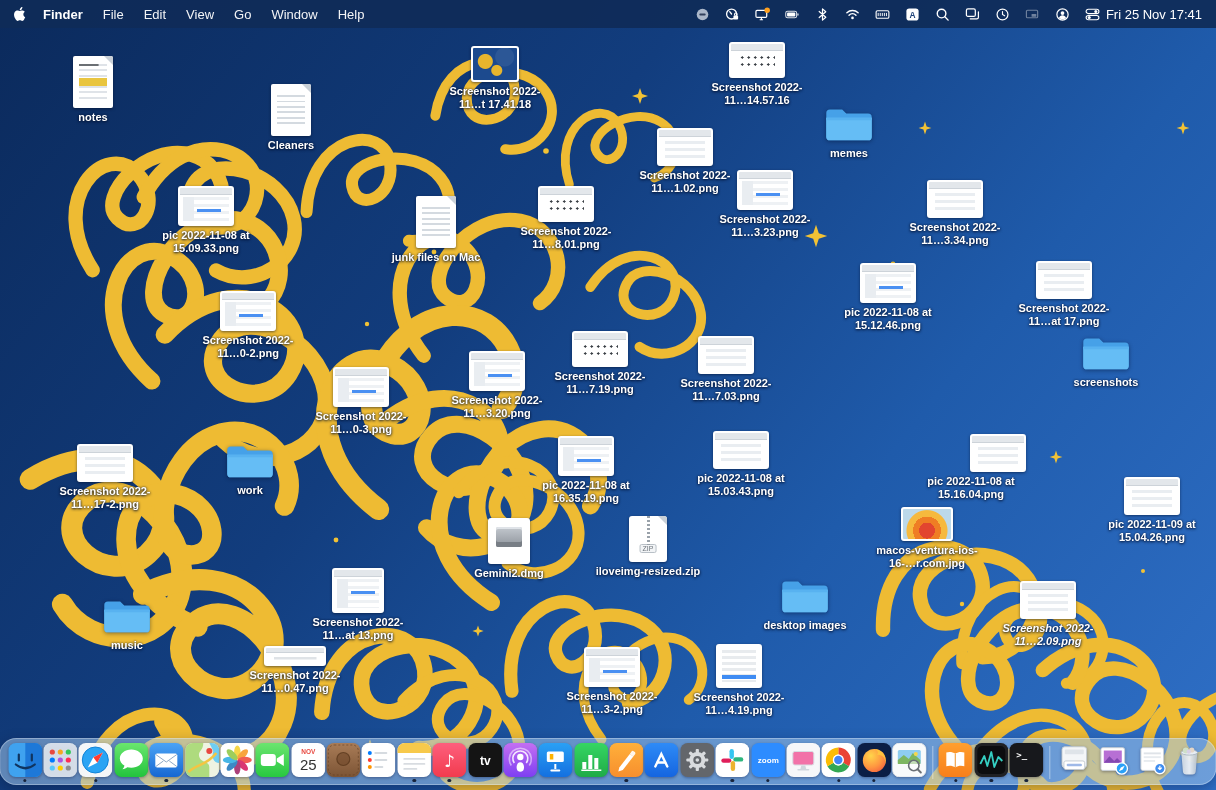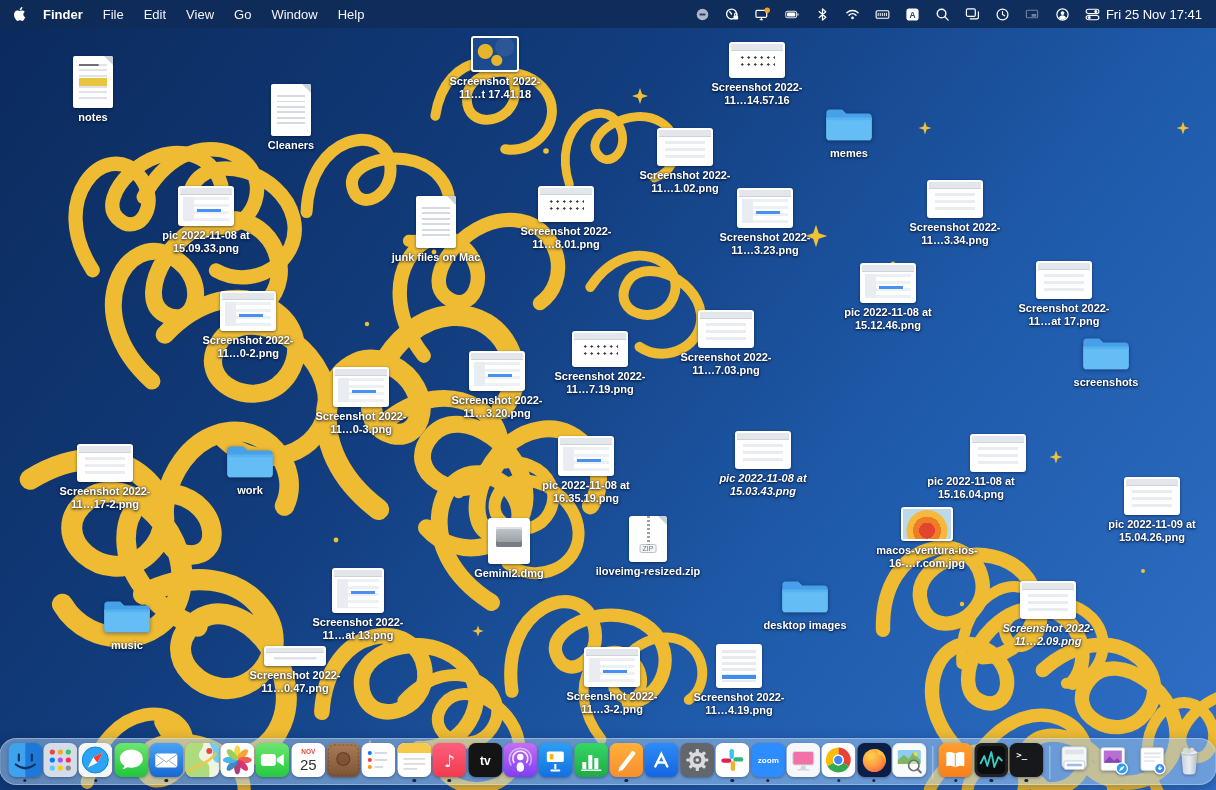--- a/index.html
+++ b/index.html
@@ -282,21 +282,21 @@
 
 <div id="desktop">
     <div class="dicon" style="left: 236px; top: 84px;">
       <div class="thumb t-doc"></div>
       <div class="dlabel">Cleaners</div>
     </div>
     <div class="dicon" style="left: 38px; top: 56px;">
       <div class="thumb t-doc-notes"></div>
       <div class="dlabel">notes</div>
     </div>
-    <div class="dicon" style="left: 440px; top: 36px;">
+    <div class="dicon" style="left: 440px; top: 46px;">
       <div class="thumb t-img-swirl"></div>
       <div class="dlabel">Screenshot 2022-11…t 17.41.18</div>
     </div>
     <div class="dicon" style="left: 702px; top: 42px;">
       <div class="thumb t-win-dots"></div>
       <div class="dlabel">Screenshot 2022-11…14.57.16</div>
     </div>
     <div class="dicon" style="left: 794px; top: 104px;">
       <div class="thumb t-folder">
         <svg viewBox="0 0 56 44" width="52" height="40">
@@ -304,21 +304,21 @@
           <path d="M3 15h50v21a4 4 0 0 1-4 4H7a4 4 0 0 1-4-4z" fill="#65bdf5"></path>
           <path d="M3 15h50v3H3z" fill="#58b2f0"></path>
         </svg>
       </div>
       <div class="dlabel">memes</div>
     </div>
     <div class="dicon" style="left: 630px; top: 128px;">
       <div class="thumb t-win"></div>
       <div class="dlabel">Screenshot 2022-11…1.02.png</div>
     </div>
-    <div class="dicon" style="left: 710px; top: 170px; margin-top: 18px;">
+    <div class="dicon" style="left: 710px; top: 170px;">
       <div class="thumb t-win-finder"></div>
       <div class="dlabel">Screenshot 2022-11…3.23.png</div>
     </div>
     <div class="dicon" style="left: 900px; top: 180px;">
       <div class="thumb t-win"></div>
       <div class="dlabel">Screenshot 2022-11…3.34.png</div>
     </div>
     <div class="dicon" style="left: 151px; top: 186px;">
       <div class="thumb t-win-finder"></div>
       <div class="dlabel">pic 2022-11-08 at 15.09.33.png</div>
@@ -358,25 +358,25 @@
       <div class="dlabel">Screenshot 2022-11…0-3.png</div>
     </div>
     <div class="dicon" style="left: 442px; top: 351px;">
       <div class="thumb t-win-finder"></div>
       <div class="dlabel">Screenshot 2022-11…3.20.png</div>
     </div>
     <div class="dicon" style="left: 545px; top: 331px;">
       <div class="thumb t-win-dots"></div>
       <div class="dlabel">Screenshot 2022-11…7.19.png</div>
     </div>
-    <div class="dicon" style="left: 671px; top: 310px;">
+    <div class="dicon" style="left: 671px; top: 336px;">
       <div class="thumb t-win"></div>
       <div class="dlabel">Screenshot 2022-11…7.03.png</div>
     </div>
-    <div class="dicon" style="left: 708px; top: 431px; font-style: italic;">
+    <div class="dicon" style="left: 686px; top: 431px;">
       <div class="thumb t-win"></div>
       <div class="dlabel">pic 2022-11-08 at 15.03.43.png</div>
     </div>
     <div class="dicon" style="left: 916px; top: 434px; align-items: flex-end;">
       <div class="thumb t-win"></div>
       <div class="dlabel">pic 2022-11-08 at 15.16.04.png</div>
     </div>
     <div class="dicon" style="left: 50px; top: 444px;">
       <div class="thumb t-win"></div>
       <div class="dlabel">Screenshot 2022-11…17-2.png</div>

